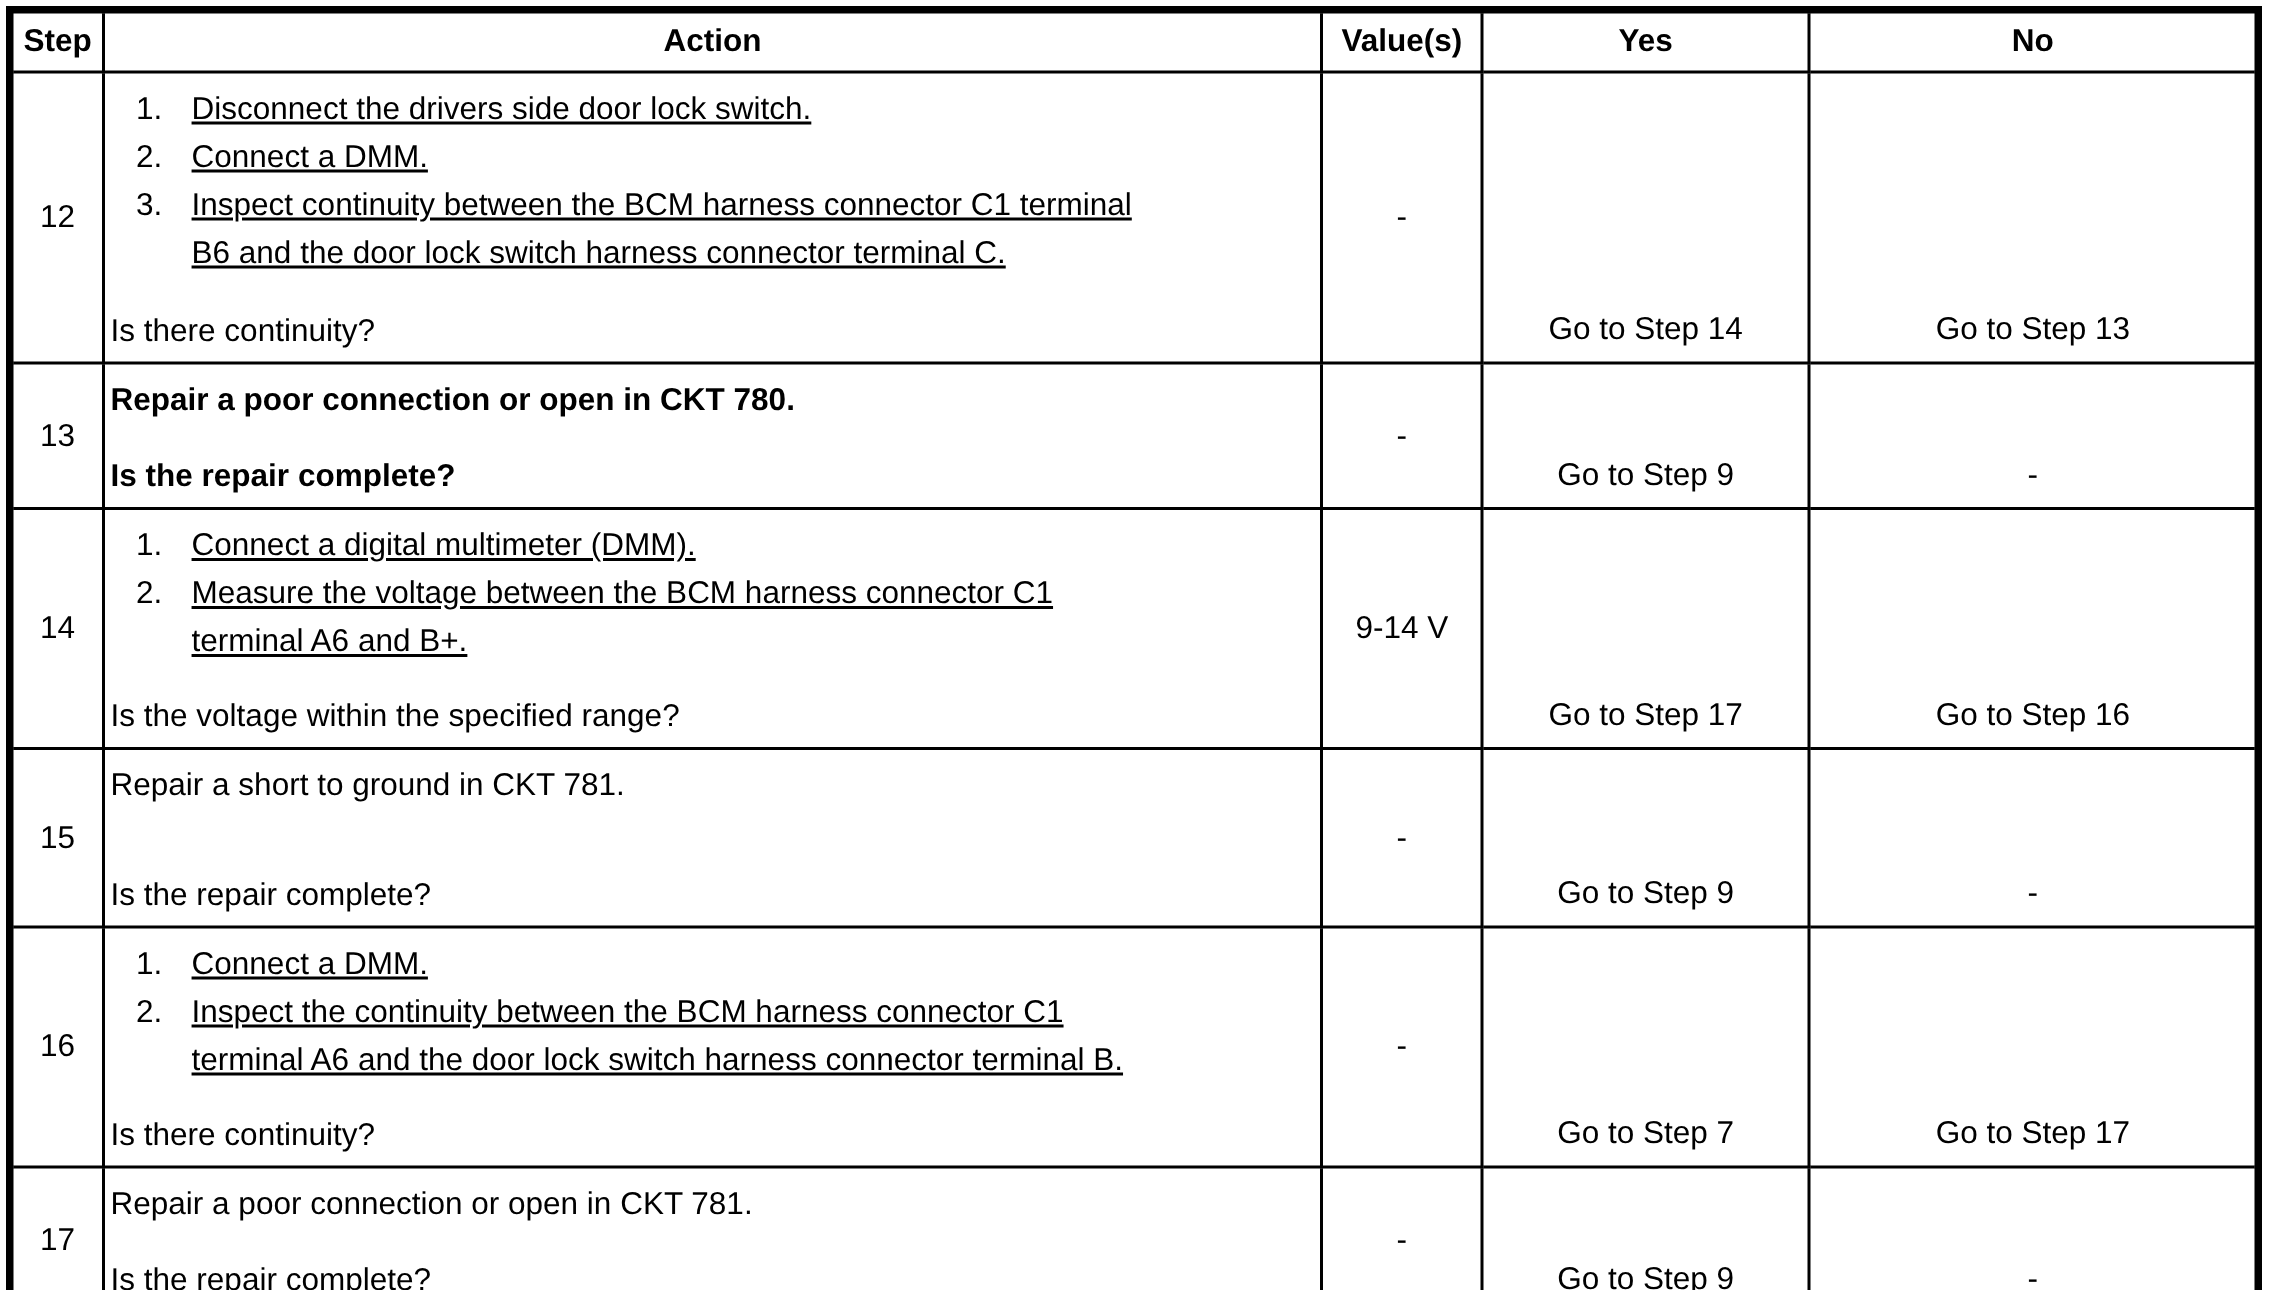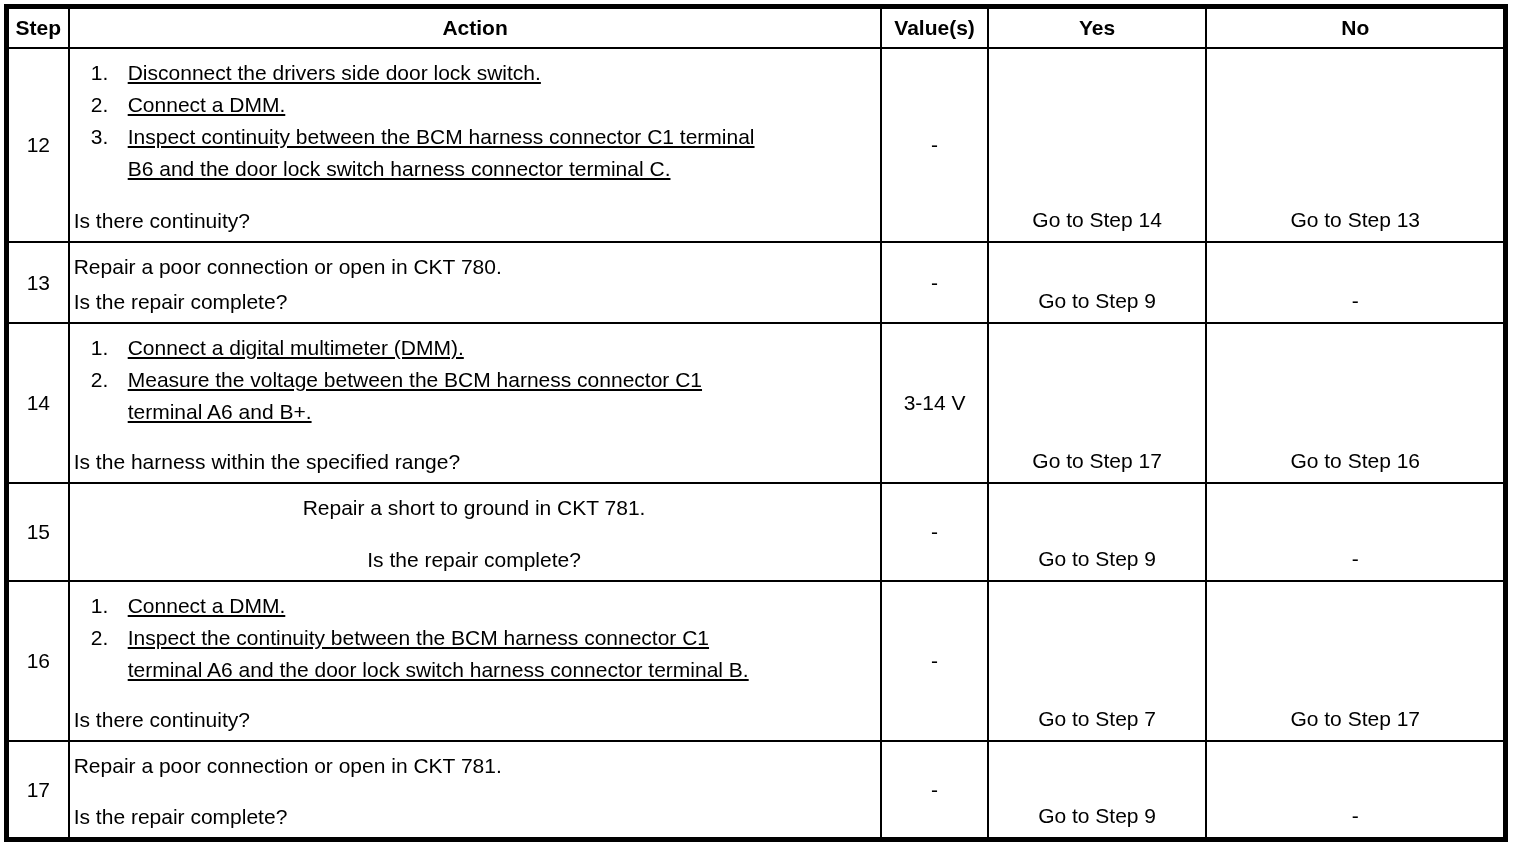--- a/index.html
+++ b/index.html
@@ -126,21 +126,21 @@
     <td class="c-yes">
           <span class="cell-text">Go to Step 14</span>
         </td>
     <td class="c-no">
           <span class="cell-text">Go to Step 13</span>
         </td>
   </tr>
       <tr>
     <td class="c-step">13</td>
     <td class="c-action">
-      <div class="action-wrap" style="height: 79px;">
+      <div class="action-wrap" style="height: 95px; font-weight: bold;">
         <div class="action-top">
               <div class="stmt">Repair a poor connection or open in CKT 780.</div>
             </div>
         <div class="question">Is the repair complete?</div>
       </div>
     </td>
     <td class="c-value">-</td>
     <td class="c-yes">
           <span class="cell-text">Go to Step 9</span>
         </td>
@@ -155,35 +155,35 @@
         <div class="action-top">
               <div class="li">
                 <span class="num">1.</span>
                 <span class="li-text">Connect a digital multimeter (DMM).</span>
               </div>
               <div class="li">
                 <span class="num">2.</span>
                 <span class="li-text">Measure the voltage between the BCM harness connector C1 terminal A6 and B+.</span>
               </div>
             </div>
-        <div class="question">Is the harness within the specified range?</div>
-      </div>
-    </td>
-    <td class="c-value">3-14 V</td>
+        <div class="question">Is the voltage within the specified range?</div>
+      </div>
+    </td>
+    <td class="c-value">9-14 V</td>
     <td class="c-yes">
           <span class="cell-text">Go to Step 17</span>
         </td>
     <td class="c-no">
           <span class="cell-text">Go to Step 16</span>
         </td>
   </tr>
       <tr>
     <td class="c-step">15</td>
     <td class="c-action">
-      <div class="action-wrap" style="height: 96px; text-align: center;">
+      <div class="action-wrap" style="height: 117px;">
         <div class="action-top">
               <div class="stmt">Repair a short to ground in CKT 781.</div>
             </div>
         <div class="question">Is the repair complete?</div>
       </div>
     </td>
     <td class="c-value">-</td>
     <td class="c-yes">
           <span class="cell-text">Go to Step 9</span>
         </td>

